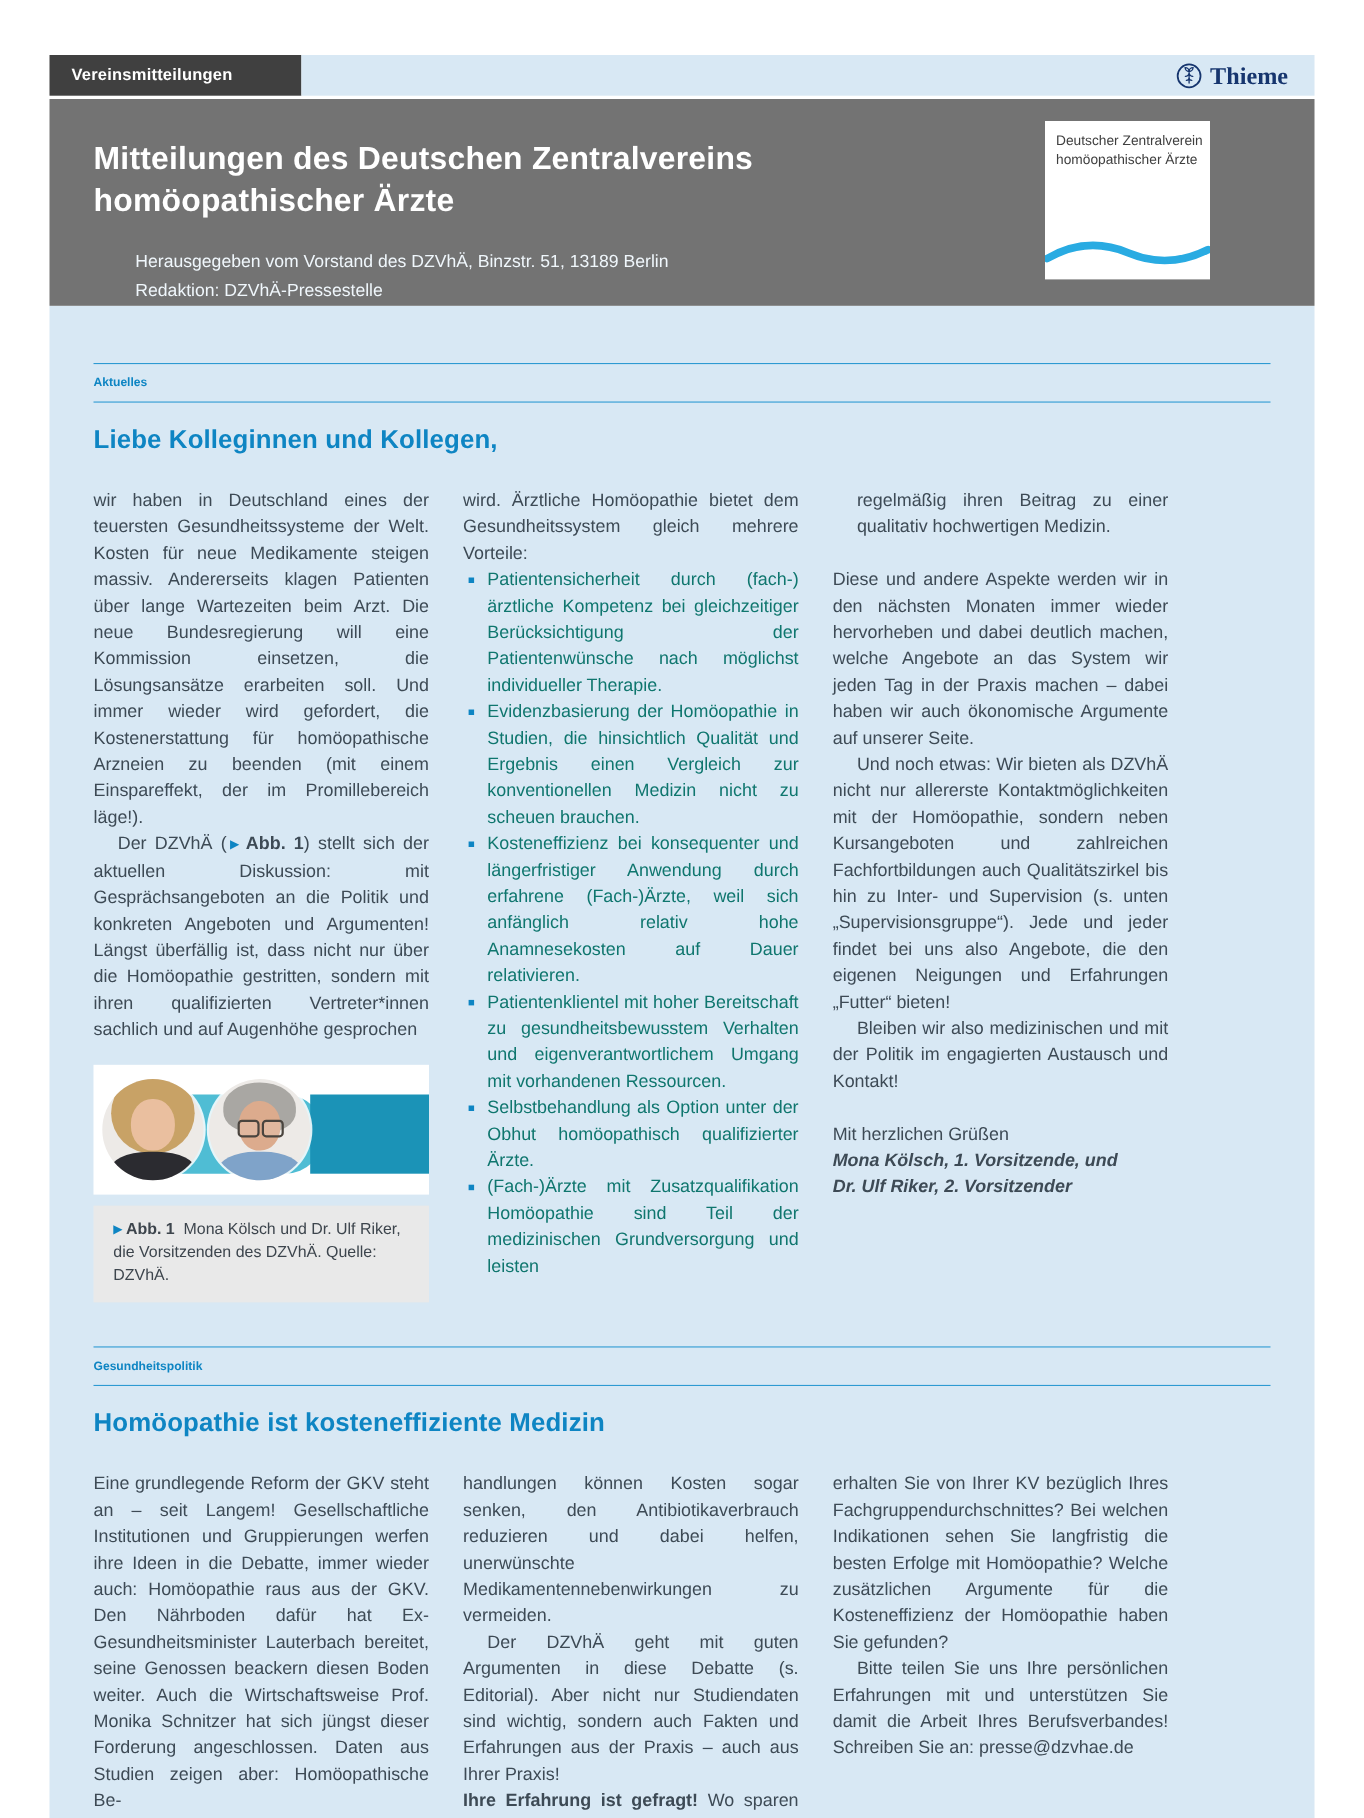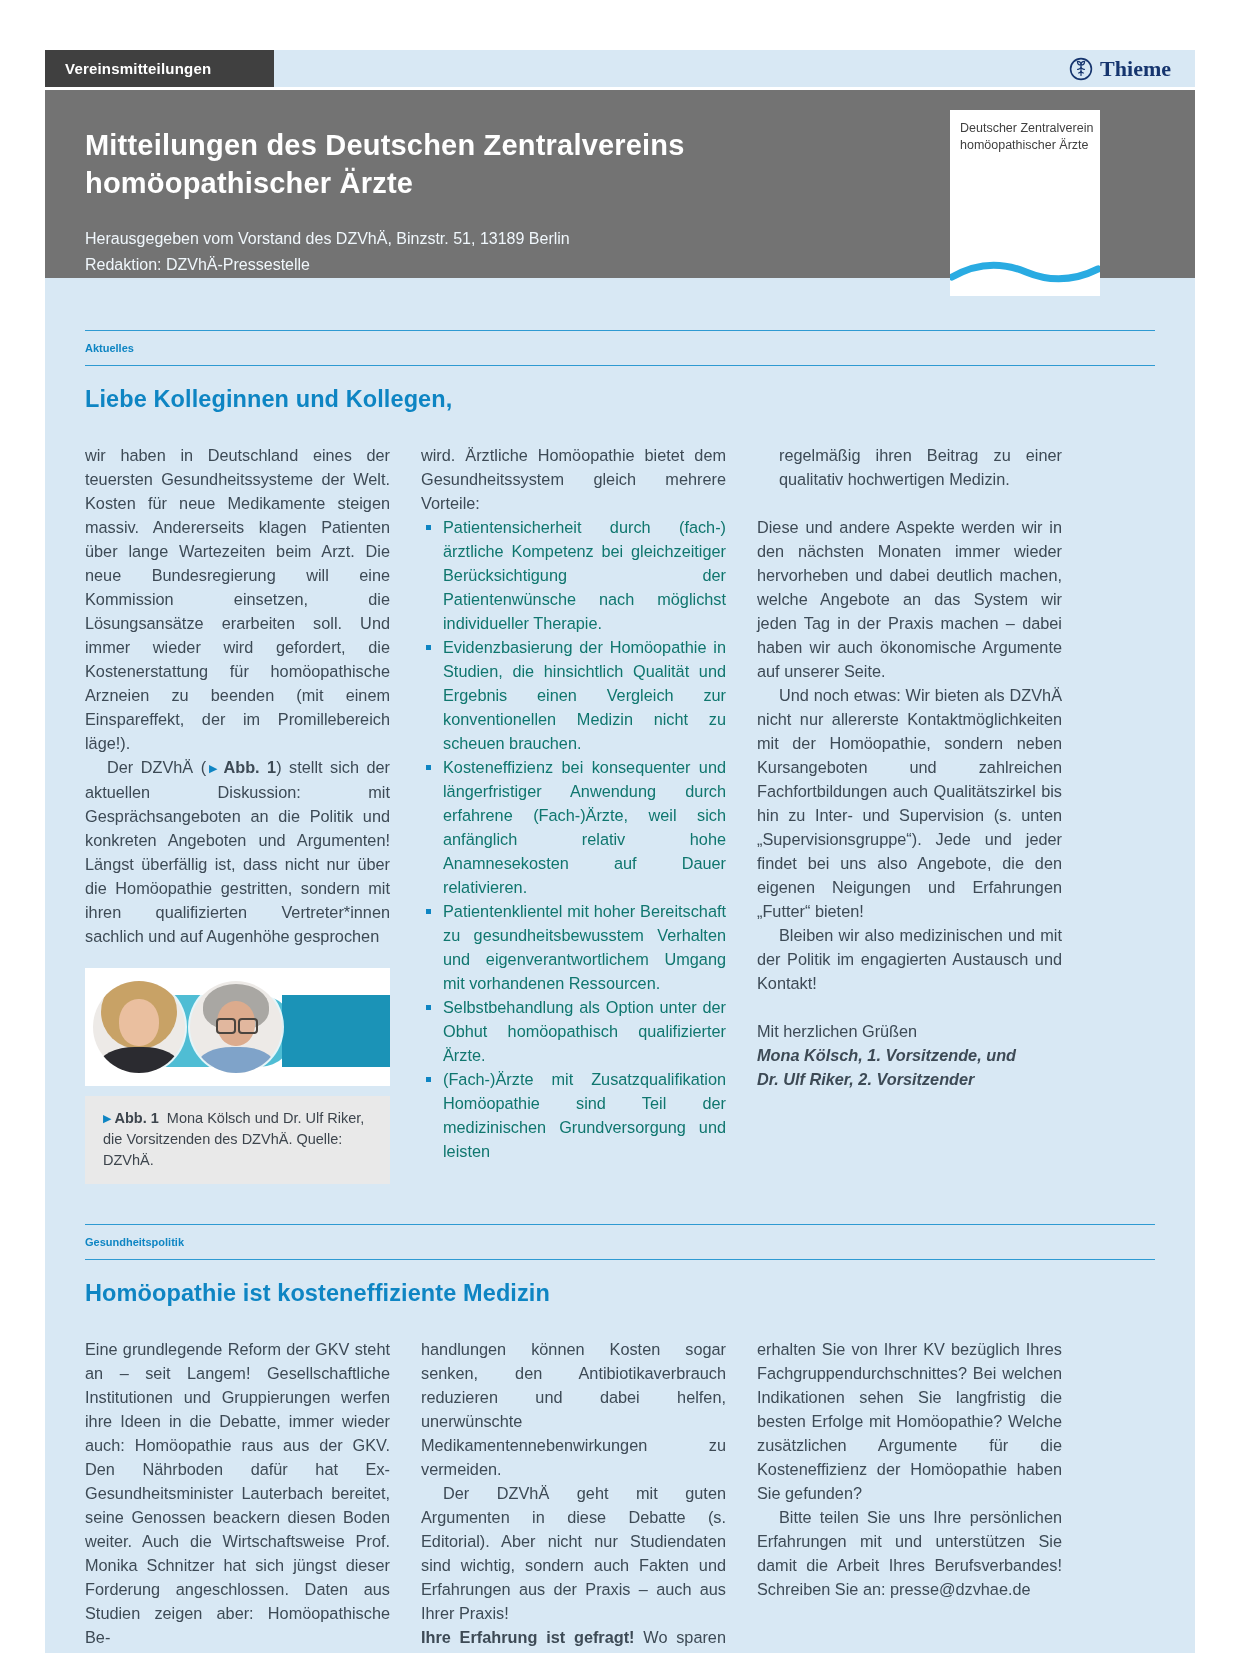--- a/index.html
+++ b/index.html
@@ -17,22 +17,22 @@
   .brand-seg{flex:1;background:#d8e8f4;display:flex;align-items:center;justify-content:flex-end;
     padding-right:24px;}
   .thieme{display:flex;align-items:center;gap:7px;color:#16356e;
     font-family:"Liberation Serif",serif;font-weight:bold;font-size:22px;}
   .thieme svg{display:block;}
 
   
   .header-block{background:#737373;height:188px;position:relative;box-sizing:border-box;
     padding:36px 0 0 40px;color:#fff;}
   .header-title{font-size:29px;font-weight:bold;line-height:38px;margin:0 0 24px 0;letter-spacing:.2px;}
-  .header-sub{font-size:16px;line-height:26px;color:#f0f7fc;font-weight:normal;}
-  .logo-box{position:absolute;right:95px;top:20px;width:150px;height:186px;background:#fff;
+  .header-sub{font-size:16px;line-height:26px;color:#f0f7fc;font-weight:normal;margin-left:38px;}
+  .logo-box{position:absolute;right:95px;top:20px;width:150px;height:144px;background:#fff;
     box-sizing:border-box;padding:10px 0 0 10px;}
   .logo-text{font-size:12.5px;line-height:17px;color:#3f3f3f;}
   .logo-wave{position:absolute;left:0;bottom:10px;width:150px;height:30px;}
 
   
   .page-content{background:#d8e8f4;min-height:1350px;box-sizing:border-box;
     padding:0 40px;display:flex;flex-direction:column;}
   .section-head{border-top:1.5px solid #2e9ad2;border-bottom:1.5px solid #2e9ad2;
     padding:7px 0 9px;}
   .section-head.first{margin-top:52px;}

